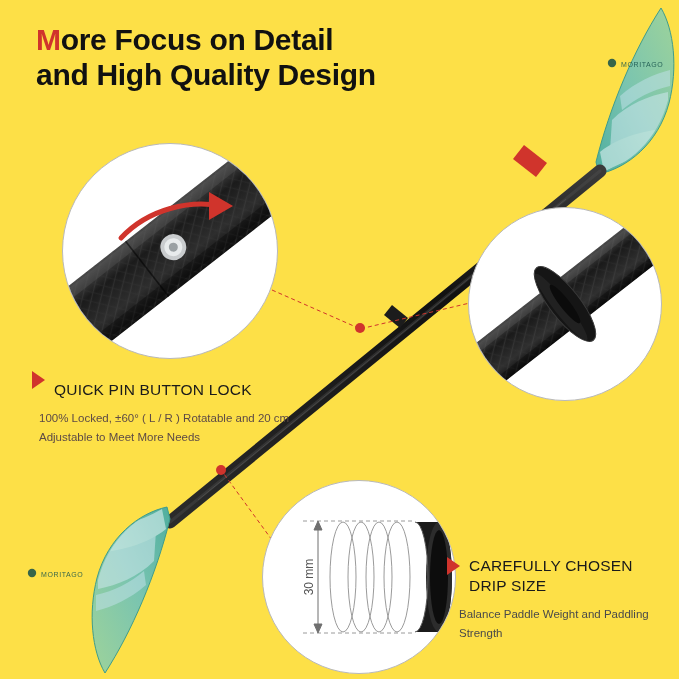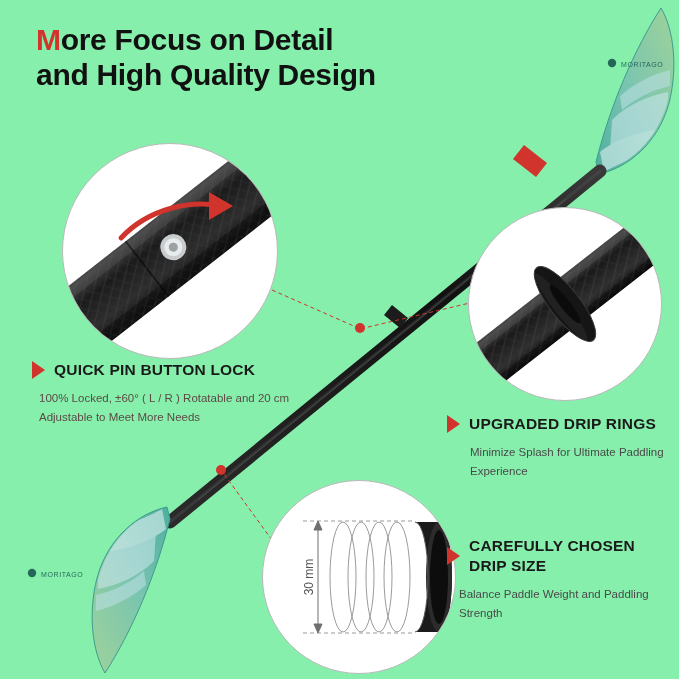--- a/index.html
+++ b/index.html
@@ -10,21 +10,21 @@
     width: 679px;
     height: 679px;
     background: #ffffff;
     font-family: "Liberation Sans", sans-serif;
     overflow: hidden;
   }
   #page {
     position: relative;
     width: 679px;
     height: 679px;
-    background: #86efac;
+    background: #fde047;
     overflow: hidden;
   }
 
   
   .headline {
     position: absolute;
     left: 36px;
     top: 22px;
     width: 430px;
     font-weight: bold;
@@ -86,24 +86,25 @@
   .tri {
     width: 0;
     height: 0;
     border-left: 13px solid #d0342c;
     border-top: 9px solid transparent;
     border-bottom: 9px solid transparent;
     flex: none;
   }
   .feature-title {
     font-size: 15.5px;
-    font-weight: bold;
+    font-weight: normal;
     letter-spacing: 0.2px;
     color: #1a1a1a;
     line-height: 20px;
+    margin-top: 20px;
   }
   .feature-body {
     margin-top: 9px;
     font-size: 11.5px;
     line-height: 19px;
     color: #4a4a4a;
   }
   #feature-pin {
     left: 32px;
     top: 360px;
@@ -314,27 +315,20 @@
   </div>
 
   <div class="feature" id="feature-pin">
     <div class="feature-head">
       <span class="tri"></span>
       <span class="feature-title">QUICK PIN BUTTON LOCK</span>
     </div>
     <div class="feature-body">100% Locked, ±60° ( L / R ) Rotatable and 20 cm Adjustable to Meet More Needs</div>
   </div>
 
-  <div class="feature" id="feature-ring">
-    <div class="feature-head">
-      <span class="tri"></span>
-      <span class="feature-title">UPGRADED DRIP RINGS</span>
-    </div>
-    <div class="feature-body">Minimize Splash for Ultimate Paddling Experience</div>
-  </div>
 
   <div class="feature" id="feature-shaft">
     <div class="feature-head">
       <span class="tri"></span>
       <span class="feature-title">CAREFULLY CHOSEN DRIP SIZE</span>
     </div>
     <div class="feature-body">Balance Paddle Weight and Paddling Strength</div>
   </div>
 
 </div>

